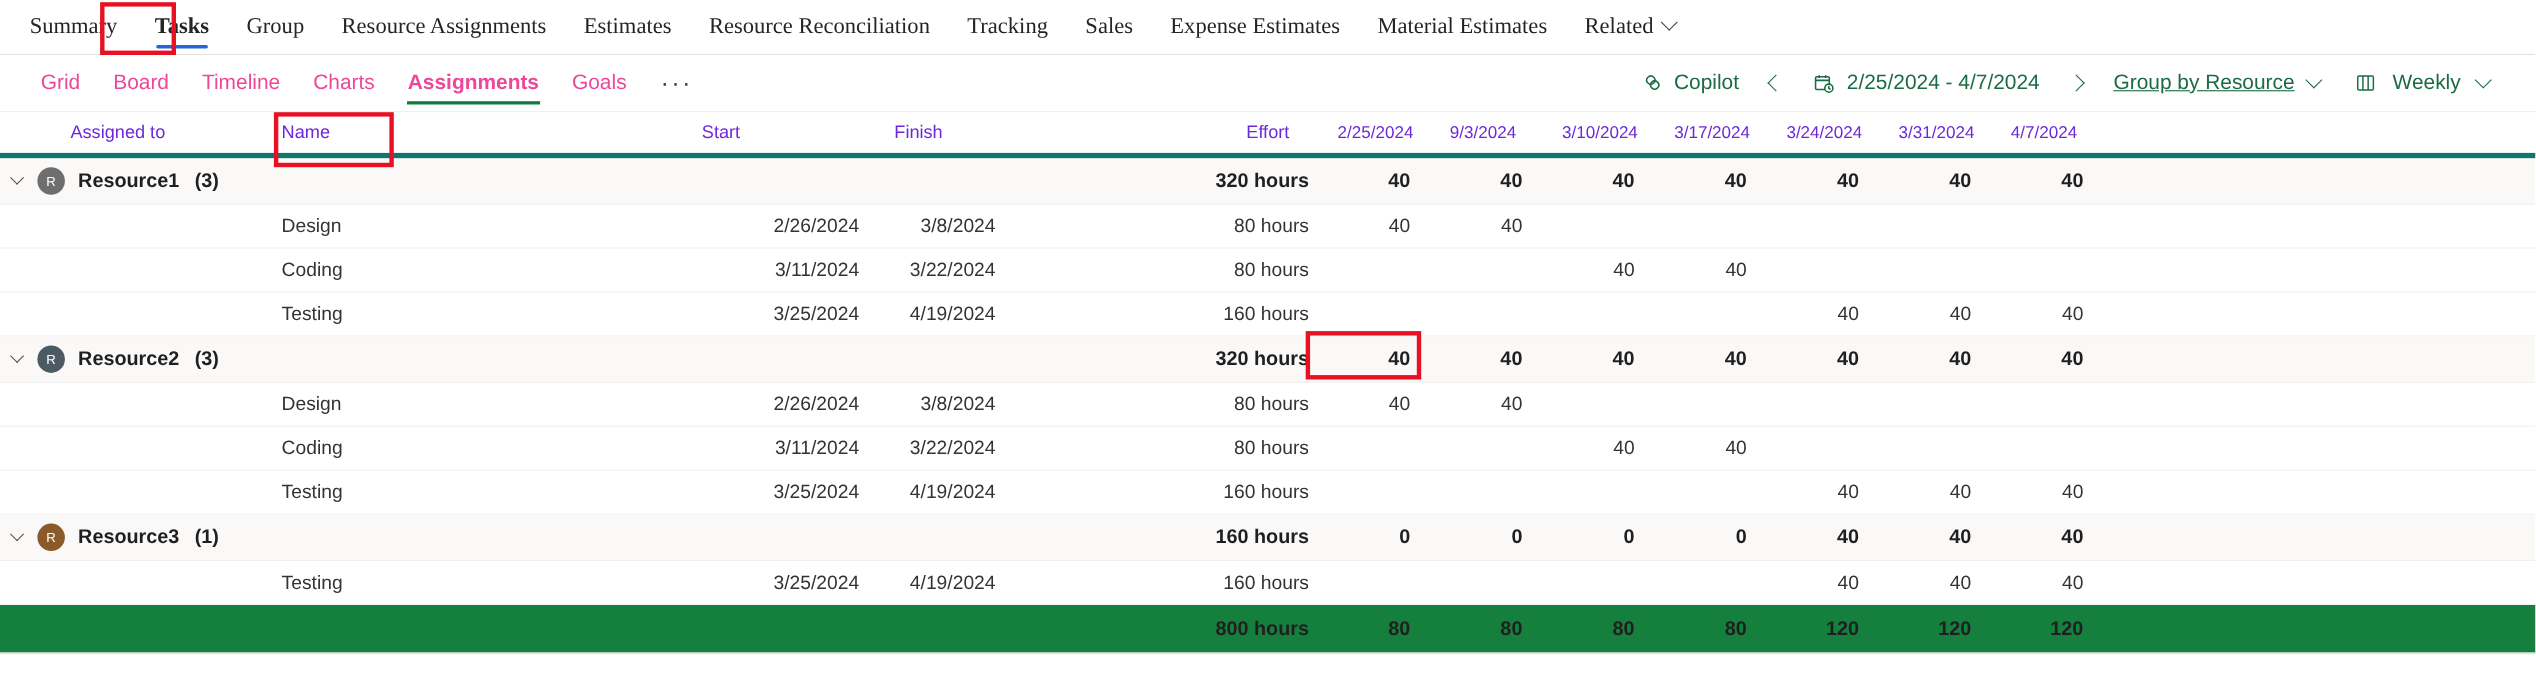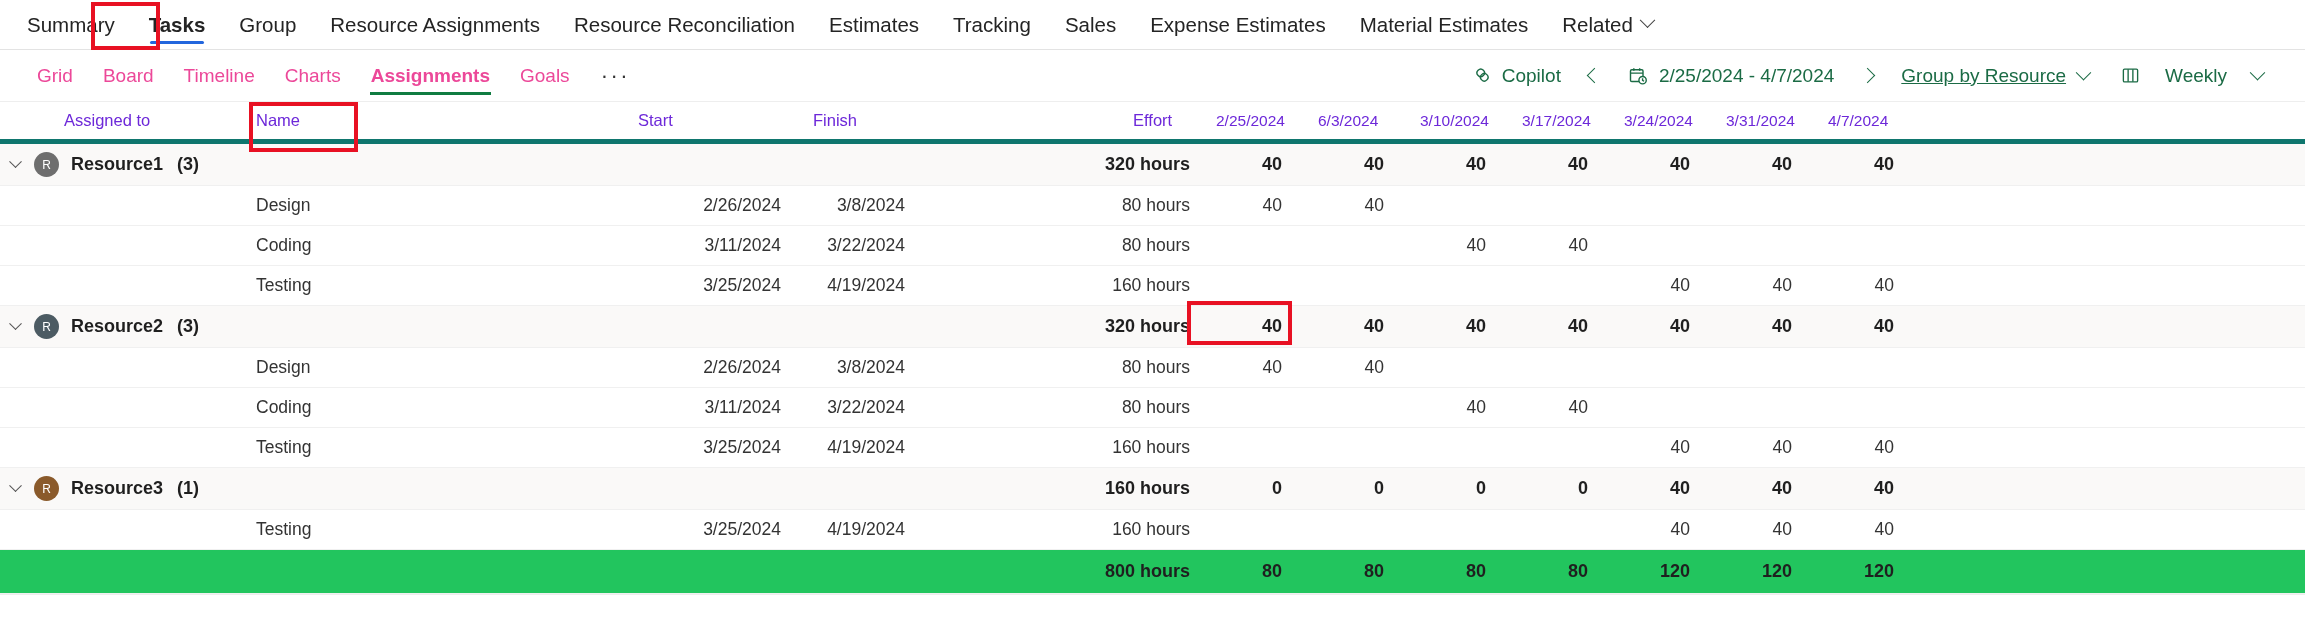--- a/index.html
+++ b/index.html
@@ -131,21 +131,21 @@
     font-size: 16.5px;
     border-bottom: 5px solid #0f766e;
   }
   .row.group {
     height: 42px;
     background: #faf9f8;
     font-weight: bold;
     color: #1f1f1f;
     font-size: 18px;
   }
-  .row.total { height: 44px; font-weight: bold; color: #1f1f1f; font-size: 18px; background:#22c55e; }
+  .row.total { height: 44px; font-weight: bold; color: #1f1f1f; font-size: 18px; background:#15803d; }
 
   .c-expand { width: 30px; display: flex; justify-content: center; align-items: center; cursor: pointer; }
   .tri {
     width: 9px; height: 9px;
     border-right: 1.8px solid #555;
     border-bottom: 1.8px solid #555;
     transform: rotate(45deg) translate(-2px,-2px);
   }
   .c-assigned { width: 190px; display: flex; align-items: center; gap: 12px; padding-left: 4px; }
   .avatar {
@@ -171,38 +171,38 @@
   .row.header .c-effort { padding-left: 150px; padding-right:0; }
   .row.header .c-week { padding-left: 8px; padding-right:0; font-size: 15.5px; }
   .row.header .c-name { padding-left: 36px; }
 
   .bottom-rule { height: 1px; background:#ededed; }
 </style>
 </head>
 <body>
 
 <div class="entity-nav">
-  <div id="entity-tabs" style="display:flex;align-items:center;">
+  <div id="entity-tabs" style="display:flex;align-items:center;font-family:Liberation Serif, serif;">
       <div class="nav-tab">
         <span>Summary</span>
       </div>
       <div class="nav-tab selected">
         <span>Tasks</span>
       </div>
       <div class="nav-tab">
         <span>Group</span>
       </div>
       <div class="nav-tab">
         <span>Resource Assignments</span>
       </div>
       <div class="nav-tab">
+        <span>Estimates</span>
+      </div>
+      <div class="nav-tab">
         <span>Resource Reconciliation</span>
-      </div>
-      <div class="nav-tab">
-        <span>Estimates</span>
       </div>
       <div class="nav-tab">
         <span>Tracking</span>
       </div>
       <div class="nav-tab">
         <span>Sales</span>
       </div>
       <div class="nav-tab">
         <span>Expense Estimates</span>
       </div>
@@ -270,21 +270,21 @@
 
     <div class="cr-arrow">
       <span style="width:11px;height:11px;border-right:1.8px solid #1b6b45;border-top:1.8px solid #1b6b45;display:inline-block;transform:rotate(45deg);"></span>
     </div>
 
     <div class="cr-item" style="gap:12px;text-decoration:underline;">
       <span>Group by Resource</span>
       <span class="grn-chev" style="transform:rotate(45deg) translate(-2px,-2px);"></span>
     </div>
 
-    <div class="cr-item" style="gap:25px;">
+    <div class="cr-item" style="gap:15px;">
       <span style="display:flex;">
         <svg width="19" height="19" viewBox="0 0 24 24" fill="none" stroke="#1b6b45" stroke-width="1.7">
           <rect x="3" y="4" width="18" height="16" rx="1.5"></rect>
           <path d="M9 4 v16 M15 4 v16"></path>
         </svg>
       </span>
       <span>Weekly</span>
       <span class="grn-chev" style="transform:rotate(45deg) translate(-2px,-2px);"></span>
     </div>
   </div>
@@ -296,21 +296,21 @@
 
   <div class="row header">
     <div class="c-expand"></div>
     <div class="c-assigned">Assigned to</div>
     <div class="c-name">Name</div>
     <div class="c-start">Start</div>
     <div class="c-finish">Finish</div>
     <div class="c-effort">Effort</div>
     <div id="week-header-cells" style="display:flex;">
         <div class="c-week">2/25/2024</div>
-        <div class="c-week">6/3/2024</div>
+        <div class="c-week">9/3/2024</div>
         <div class="c-week">3/10/2024</div>
         <div class="c-week">3/17/2024</div>
         <div class="c-week">3/24/2024</div>
         <div class="c-week">3/31/2024</div>
         <div class="c-week">4/7/2024</div>
       </div>
   </div>
 
   <div id="grid-body">
       <div class="row group">

